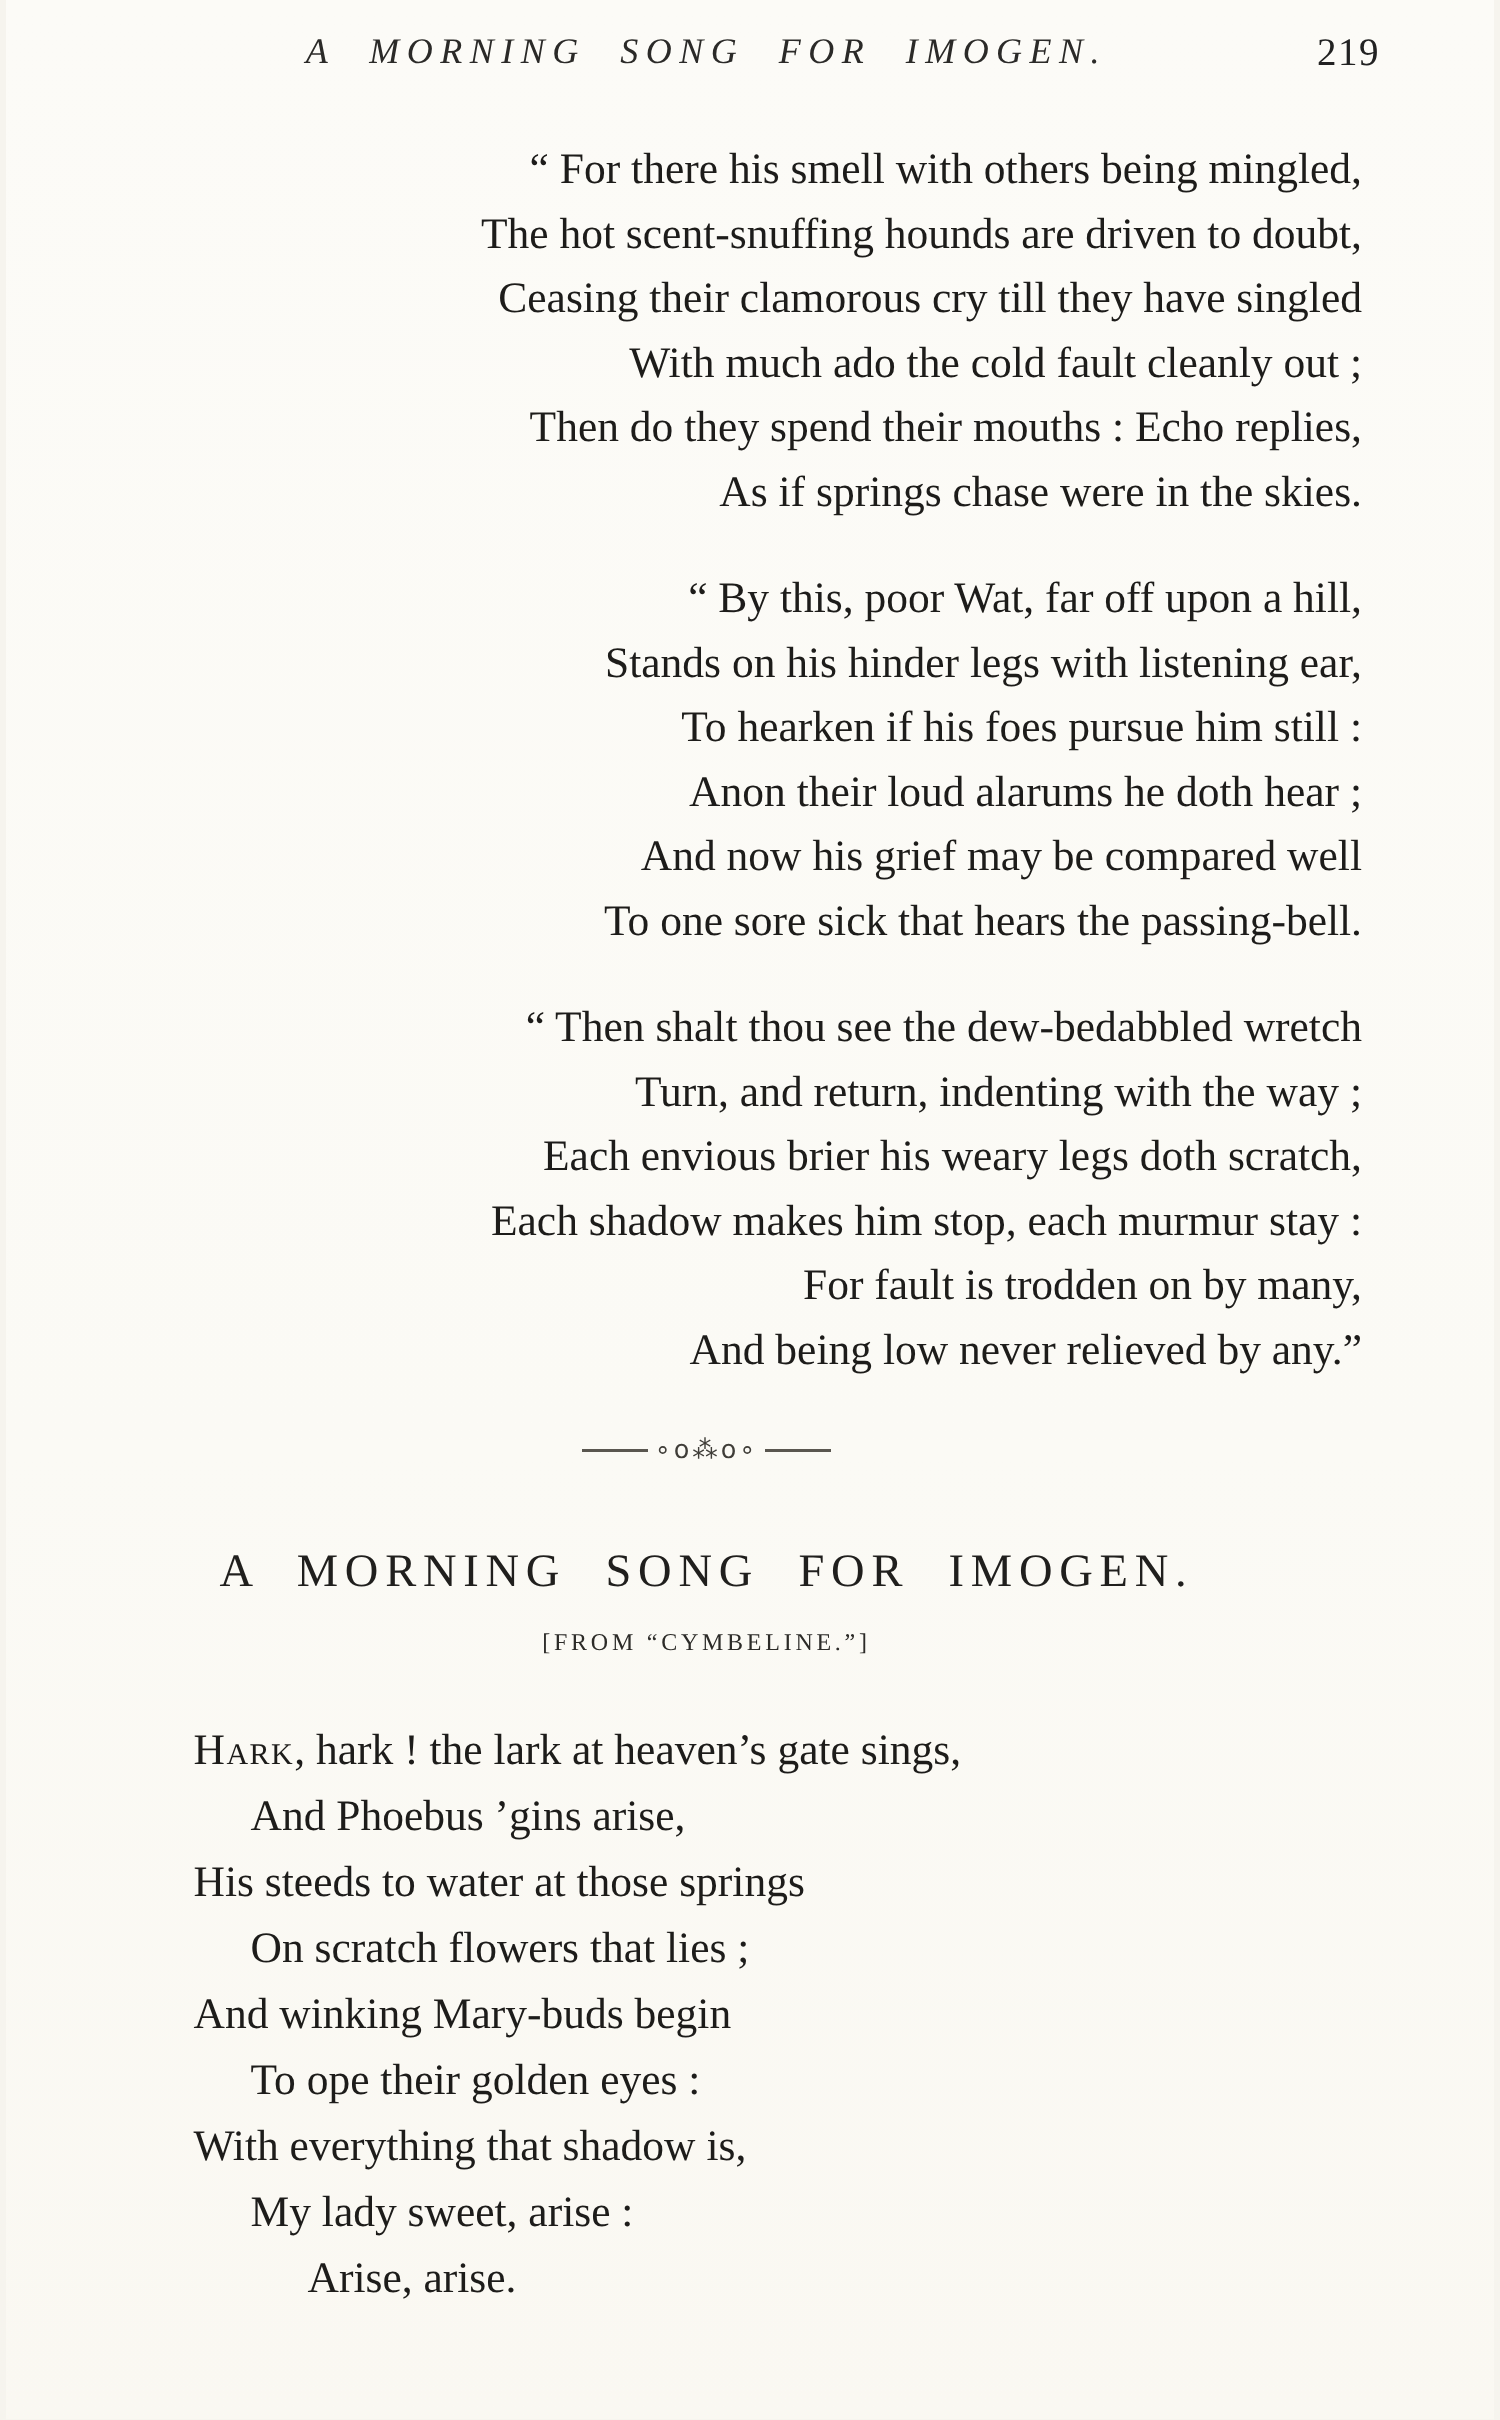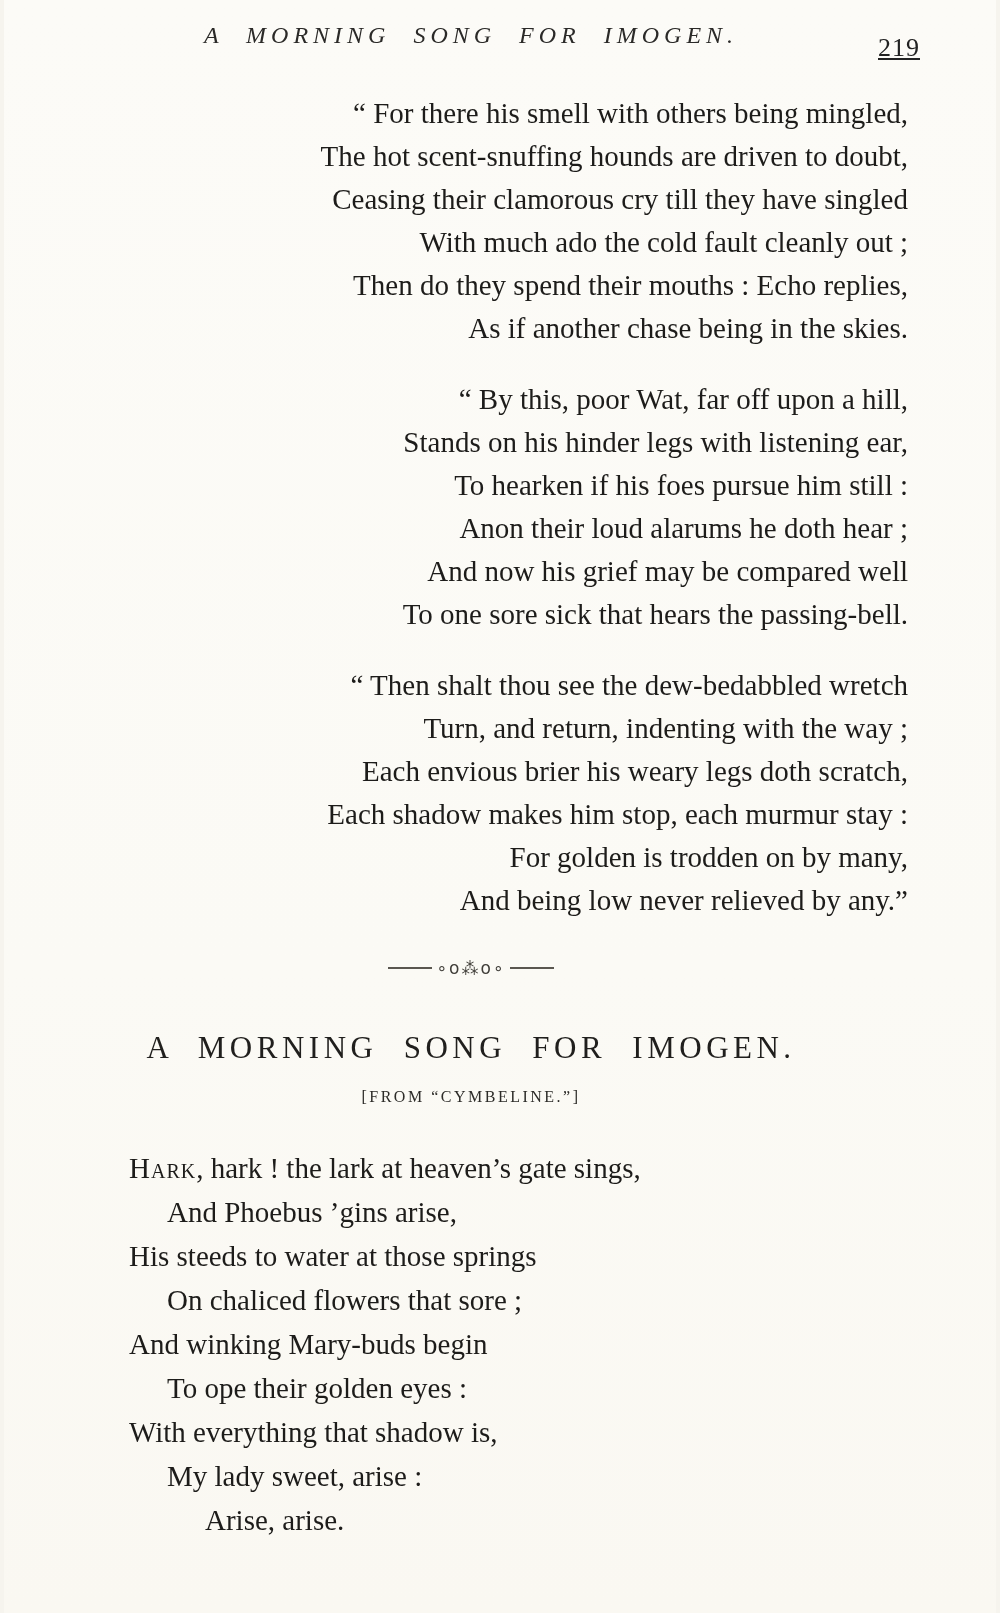--- a/index.html
+++ b/index.html
@@ -30,25 +30,24 @@
     font-style: italic;
     font-size: 24px;
     letter-spacing: 5px;
     word-spacing: 12px;
     color: #2b2a28;
     padding-top: 6px;
   }
   .page-num {
     position: absolute;
     right: -12px;
-    top: 17px;
+    top: 4px;
     font-size: 26px;
     letter-spacing: 1px;
     color: #222;
-    text-decoration: underline;
   }
   
   .stanzas {
     margin-top: 32px;
   }
   .stanza {
     margin: 0 0 28px 0;
     text-align: right;
   }
   .line {
@@ -124,56 +123,56 @@
   </header>
 
   <section class="stanzas">
 
     <div class="stanza">
       <p class="line">“ For there his smell with others being mingled,</p>
       <p class="line">The hot scent-snuffing hounds are driven to doubt,</p>
       <p class="line">Ceasing their clamorous cry till they have singled</p>
       <p class="line">With much ado the cold fault cleanly out ;</p>
       <p class="line indent">Then do they spend their mouths : Echo replies,</p>
-      <p class="line indent">As if another chase being in the skies.</p>
+      <p class="line indent">As if springs chase were in the skies.</p>
     </div>
 
     <div class="stanza">
       <p class="line">“ By this, poor Wat, far off upon a hill,</p>
       <p class="line">Stands on his hinder legs with listening ear,</p>
       <p class="line">To hearken if his foes pursue him still :</p>
       <p class="line">Anon their loud alarums he doth hear ;</p>
       <p class="line indent">And now his grief may be compared well</p>
       <p class="line indent">To one sore sick that hears the passing-bell.</p>
     </div>
 
     <div class="stanza">
       <p class="line">“ Then shalt thou see the dew-bedabbled wretch</p>
       <p class="line">Turn, and return, indenting with the way ;</p>
       <p class="line">Each envious brier his weary legs doth scratch,</p>
       <p class="line">Each shadow makes him stop, each murmur stay :</p>
-      <p class="line indent">For golden is trodden on by many,</p>
+      <p class="line indent">For fault is trodden on by many,</p>
       <p class="line indent">And being low never relieved by any.”</p>
     </div>
 
   </section>
 
   <div class="divider">
     <span class="rule"></span><span class="orn">∘o⁂o∘</span><span class="rule"></span>
   </div>
 
   <h1 class="song-title">A MORNING SONG FOR IMOGEN.</h1>
 
   <div class="song-source">[FROM “CYMBELINE.”]</div>
 
   <section class="song">
     <p class="line"><span class="sc">Hark</span><span>, hark ! the lark at heaven’s gate sings,</span></p>
     <p class="line indent">And Phoebus ’gins arise,</p>
     <p class="line">His steeds to water at those springs</p>
-    <p class="line indent">On chaliced flowers that sore ;</p>
+    <p class="line indent">On scratch flowers that lies ;</p>
     <p class="line">And winking Mary-buds begin</p>
     <p class="line indent">To ope their golden eyes :</p>
     <p class="line">With everything that shadow is,</p>
     <p class="line indent">My lady sweet, arise :</p>
     <p class="line indent2">Arise, arise.</p>
   </section>
 
 </div>
 
 </body></html>

